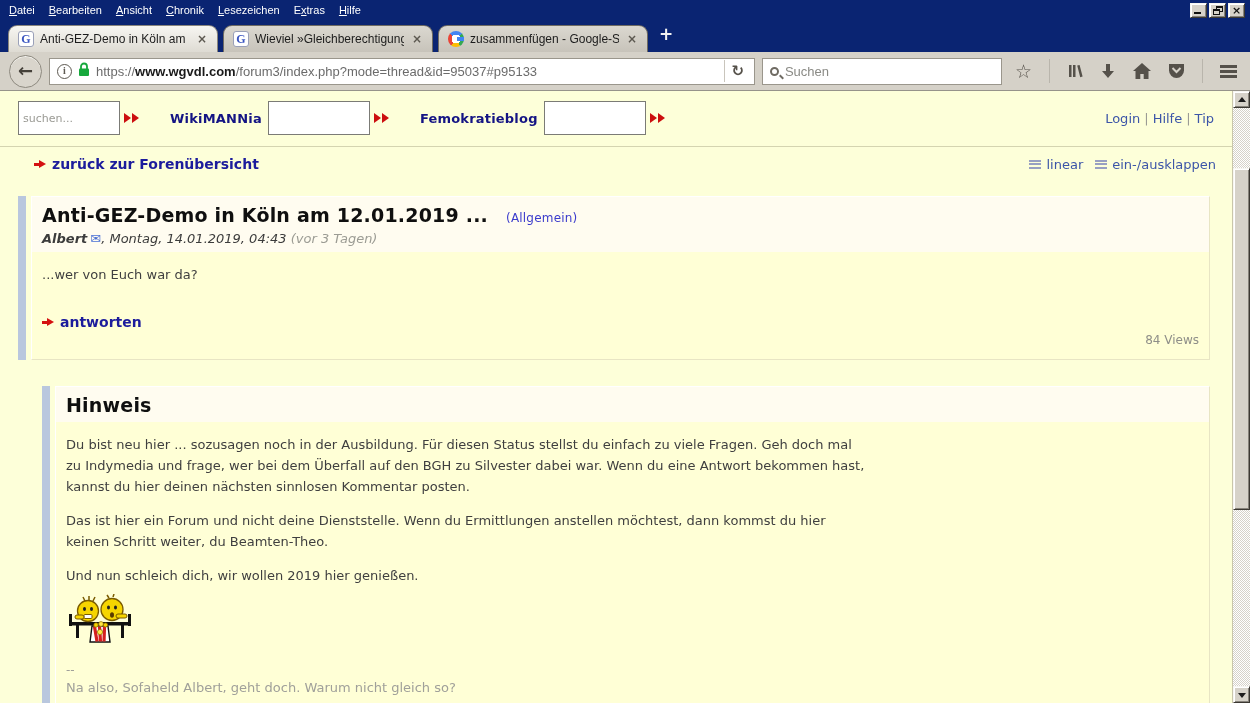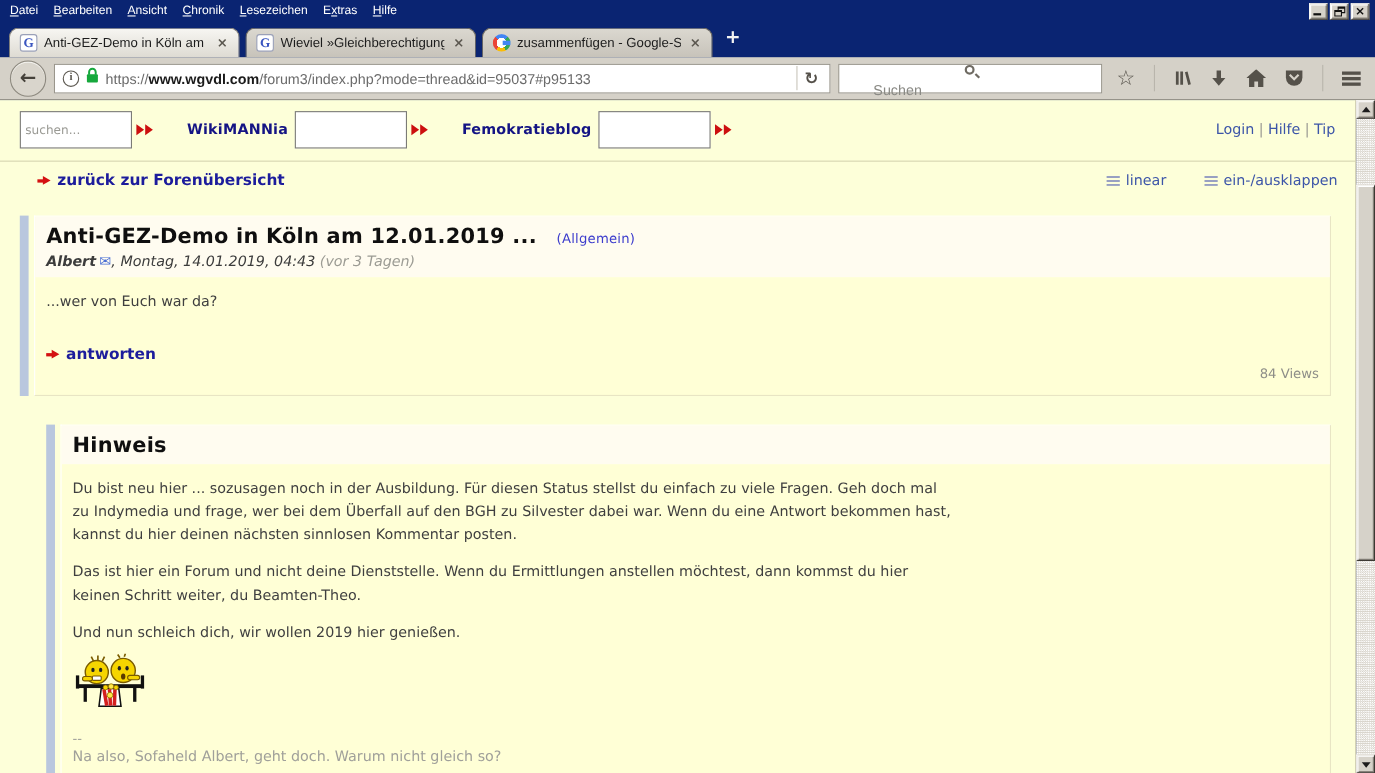--- a/index.html
+++ b/index.html
@@ -44,21 +44,21 @@
               color:#45413a; font:bold 18px "DejaVu Sans",sans-serif; text-align:center; line-height:30px; cursor:pointer; }
   .urlbar { flex:1; height:27px; background:#fff; border:1px solid #9a968c; display:flex; align-items:center; padding:0 4px 0 7px; gap:6px; }
   .info-icon { width:15px; height:15px; flex:none; border:1.5px solid #5d5951; border-radius:50%;
                color:#5d5951; font:bold 10px "Liberation Serif",serif; text-align:center; line-height:12px; }
   .lock-icon { flex:none; }
   .url-text { flex:1; font-size:13px; color:#6b6b6b; white-space:nowrap; overflow:hidden; }
   .url-text .host { color:#1a1a1a; font-weight:bold; }
   .reload-btn { flex:none; border-left:1px solid #c9c5bc; padding:2px 6px; color:#55514a;
                 font:bold 15px "DejaVu Sans",sans-serif; cursor:pointer; }
   .searchbar { width:240px; height:27px; background:#fff; border:1px solid #9a968c;
-               display:flex; align-items:center; gap:6px; padding:0 7px;flex-direction:column; }
+               display:flex; align-items:center; gap:6px; padding:0 7px; }
   .mag-icon { width:9px; height:9px; flex:none; border:2px solid #6f6b63; border-radius:50%; position:relative; }
   .mag-icon::after { content:""; position:absolute; left:7px; top:7px; width:5px; height:2px; background:#6f6b63; transform:rotate(45deg); }
   .searchbar input { border:none; outline:none; flex:1; font:13px "Liberation Sans",sans-serif; color:#333; background:transparent; }
   .searchbar input::placeholder { color:#8a8a85; }
   .chrome-icons { display:flex; align-items:center; gap:17px; padding:0 4px 0 6px; }
   .ci { color:#55514a; cursor:pointer; display:flex; align-items:center; }
   .star-glyph { font-size:19px; line-height:19px; font-family:"DejaVu Sans",sans-serif; }
   .sep { width:1px; height:24px; background:#b9b5ac; }
   .burger { width:17px; height:13px; border-top:3px solid #55514a; border-bottom:3px solid #55514a; position:relative; }
   .burger::after { content:""; position:absolute; left:0; top:2px; width:17px; height:3px; background:#55514a; }
@@ -77,21 +77,21 @@
   .head-links { margin-left:auto; font:13px "DejaVu Sans",sans-serif; color:#9a9a94; }
   .head-links a { color:#3c55a8; text-decoration:none; margin:0 4px; cursor:pointer; }
 
   .divider { height:1px; background:#d4d4b0; margin-top:5px; }
 
   .navrow { display:flex; align-items:center; padding:9px 16px 0 34px; }
   .red-arrow { width:13px; height:9px; position:relative; display:inline-block; margin-right:5px; flex:none; }
   .red-arrow::before { content:""; position:absolute; left:0; top:3px; width:6px; height:3px; background:#d41111; }
   .red-arrow::after { content:""; position:absolute; left:5px; top:0; border-left:7px solid #d41111; border-top:4.5px solid transparent; border-bottom:4.5px solid transparent; }
   .navlink { font:bold 14px "DejaVu Sans",sans-serif; color:#1c1c9c; text-decoration:none; cursor:pointer; }
-  .viewmodes { margin-left:auto; display:flex; align-items:flex-start; gap:35px; }
+  .viewmodes { margin-left:auto; display:flex; align-items:flex-start; gap:12px; }
   .viewmode { display:flex; align-items:center; gap:5px; font:13px "DejaVu Sans",sans-serif; color:#3c55a8; cursor:pointer; }
   .list-icon { width:12px; height:9px; background:repeating-linear-gradient(#98a0c2 0 2px, transparent 2px 3.5px); }
 
   .post { display:flex; margin:24px 22px 0 18px; }
   .post.level2 { margin-left:42px; margin-top:26px; }
   .post-bar { width:8px; background:#b9c7de; margin-right:5px; flex:none; }
   .post-box { flex:1; background:#ffffd6; border:1px solid #fff; border-right-color:#e8e5c4; border-bottom-color:#e8e5c4; }
   .post-head { background:#fffcf0; padding:7px 10px 6px; }
   .post-title { font:bold 19px "DejaVu Sans",sans-serif; color:#0f0f0f; letter-spacing:.2px; }
   .post-cat { font:12px "DejaVu Sans",sans-serif; color:#3c3ccc; font-weight:normal; margin-left:18px; }

